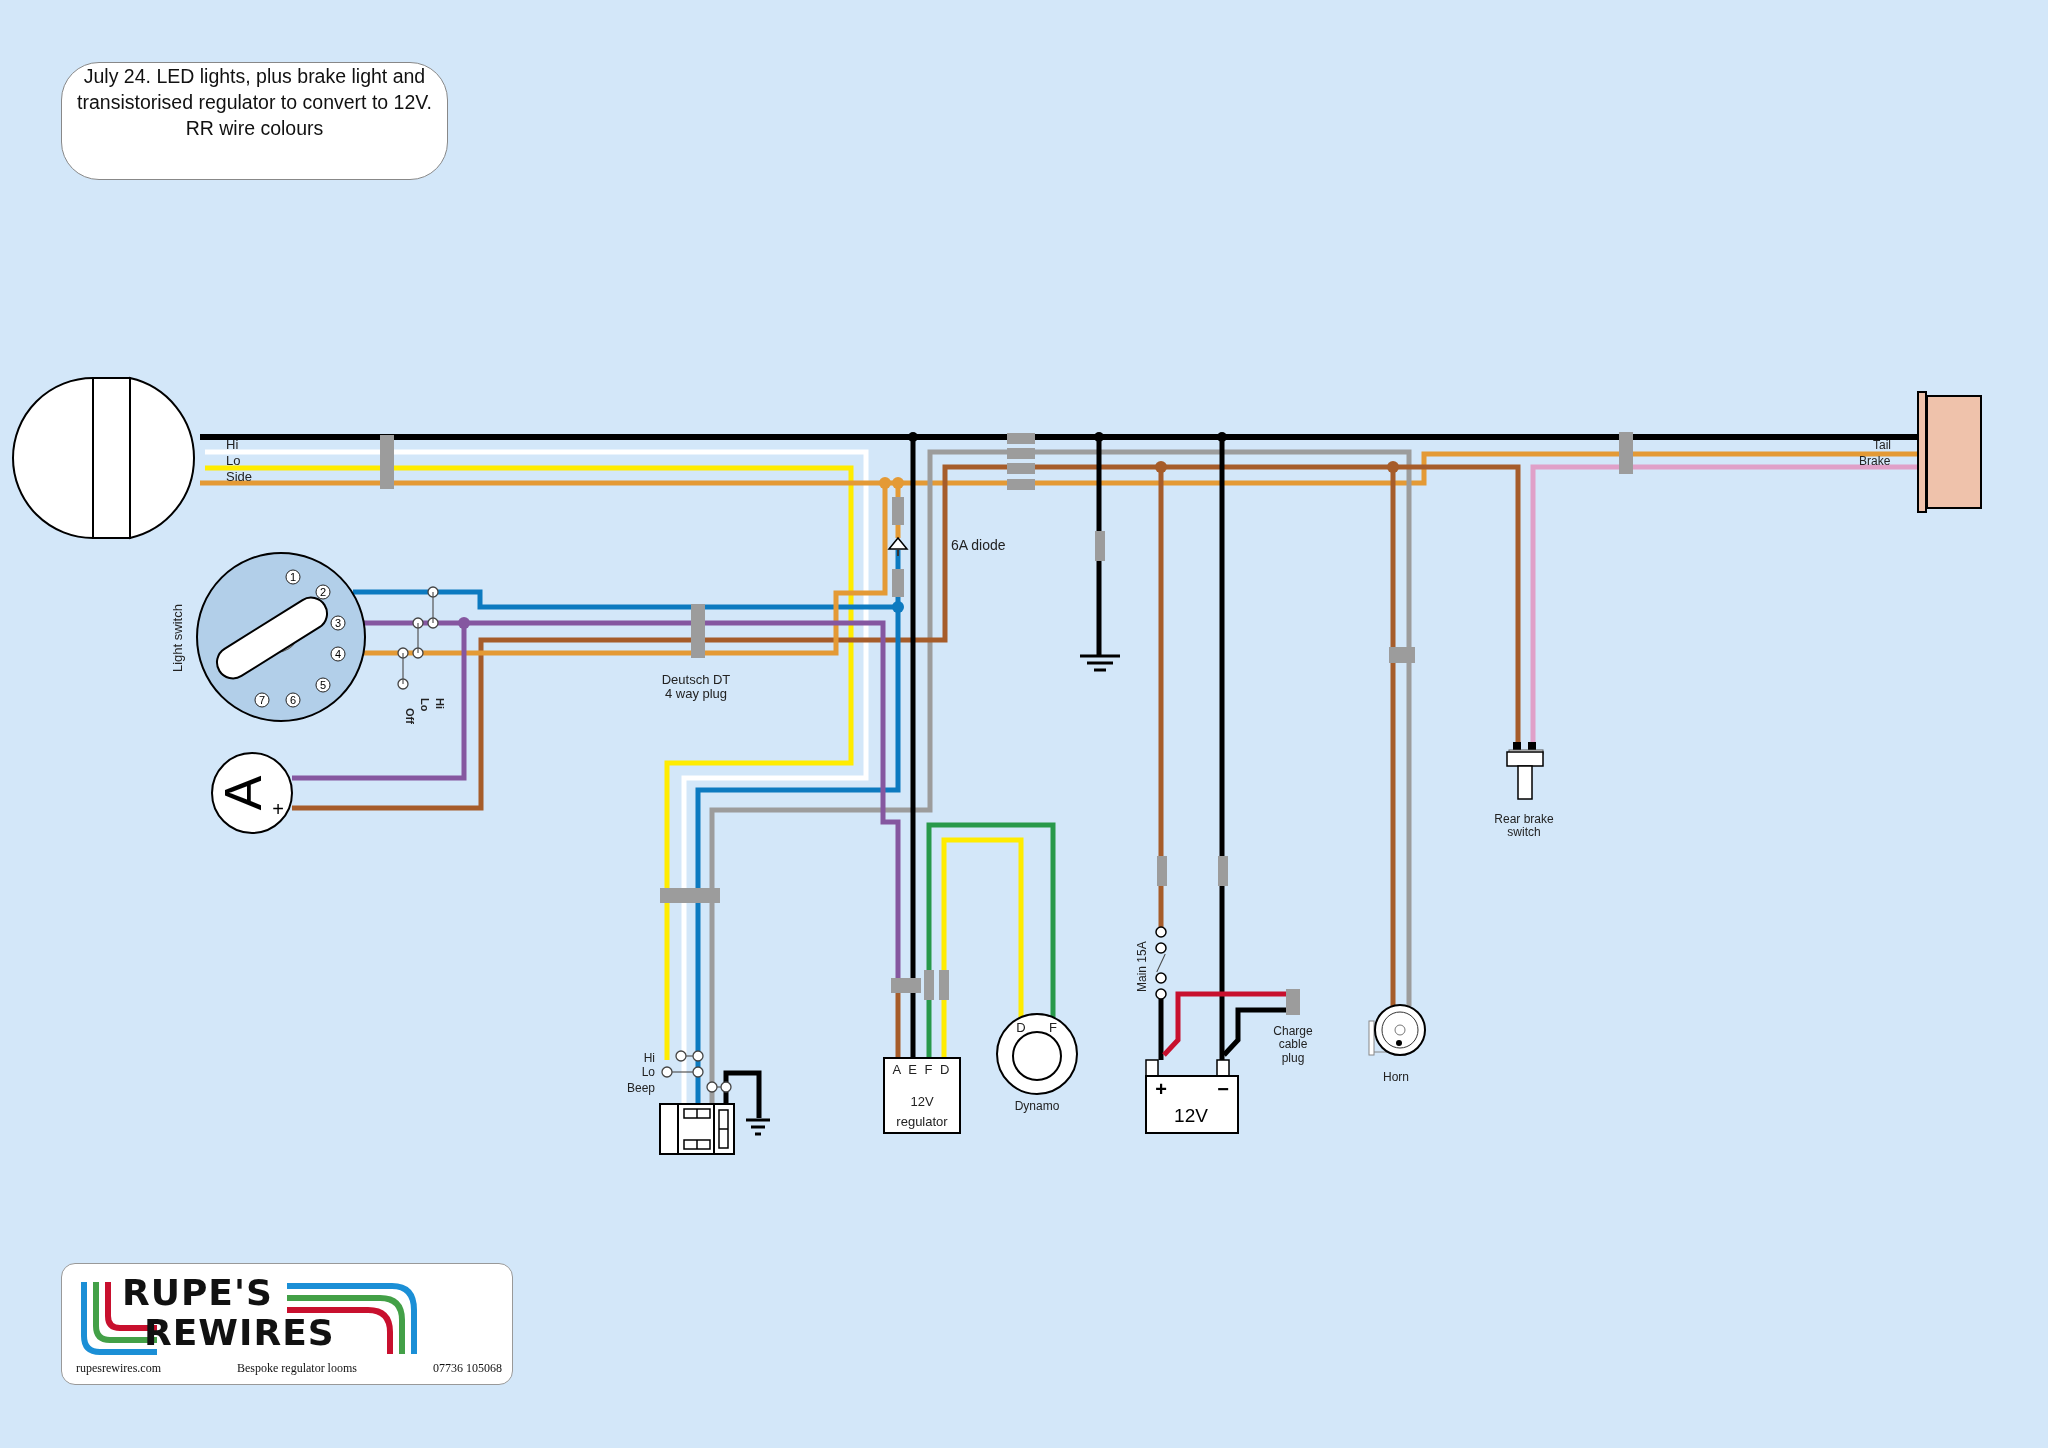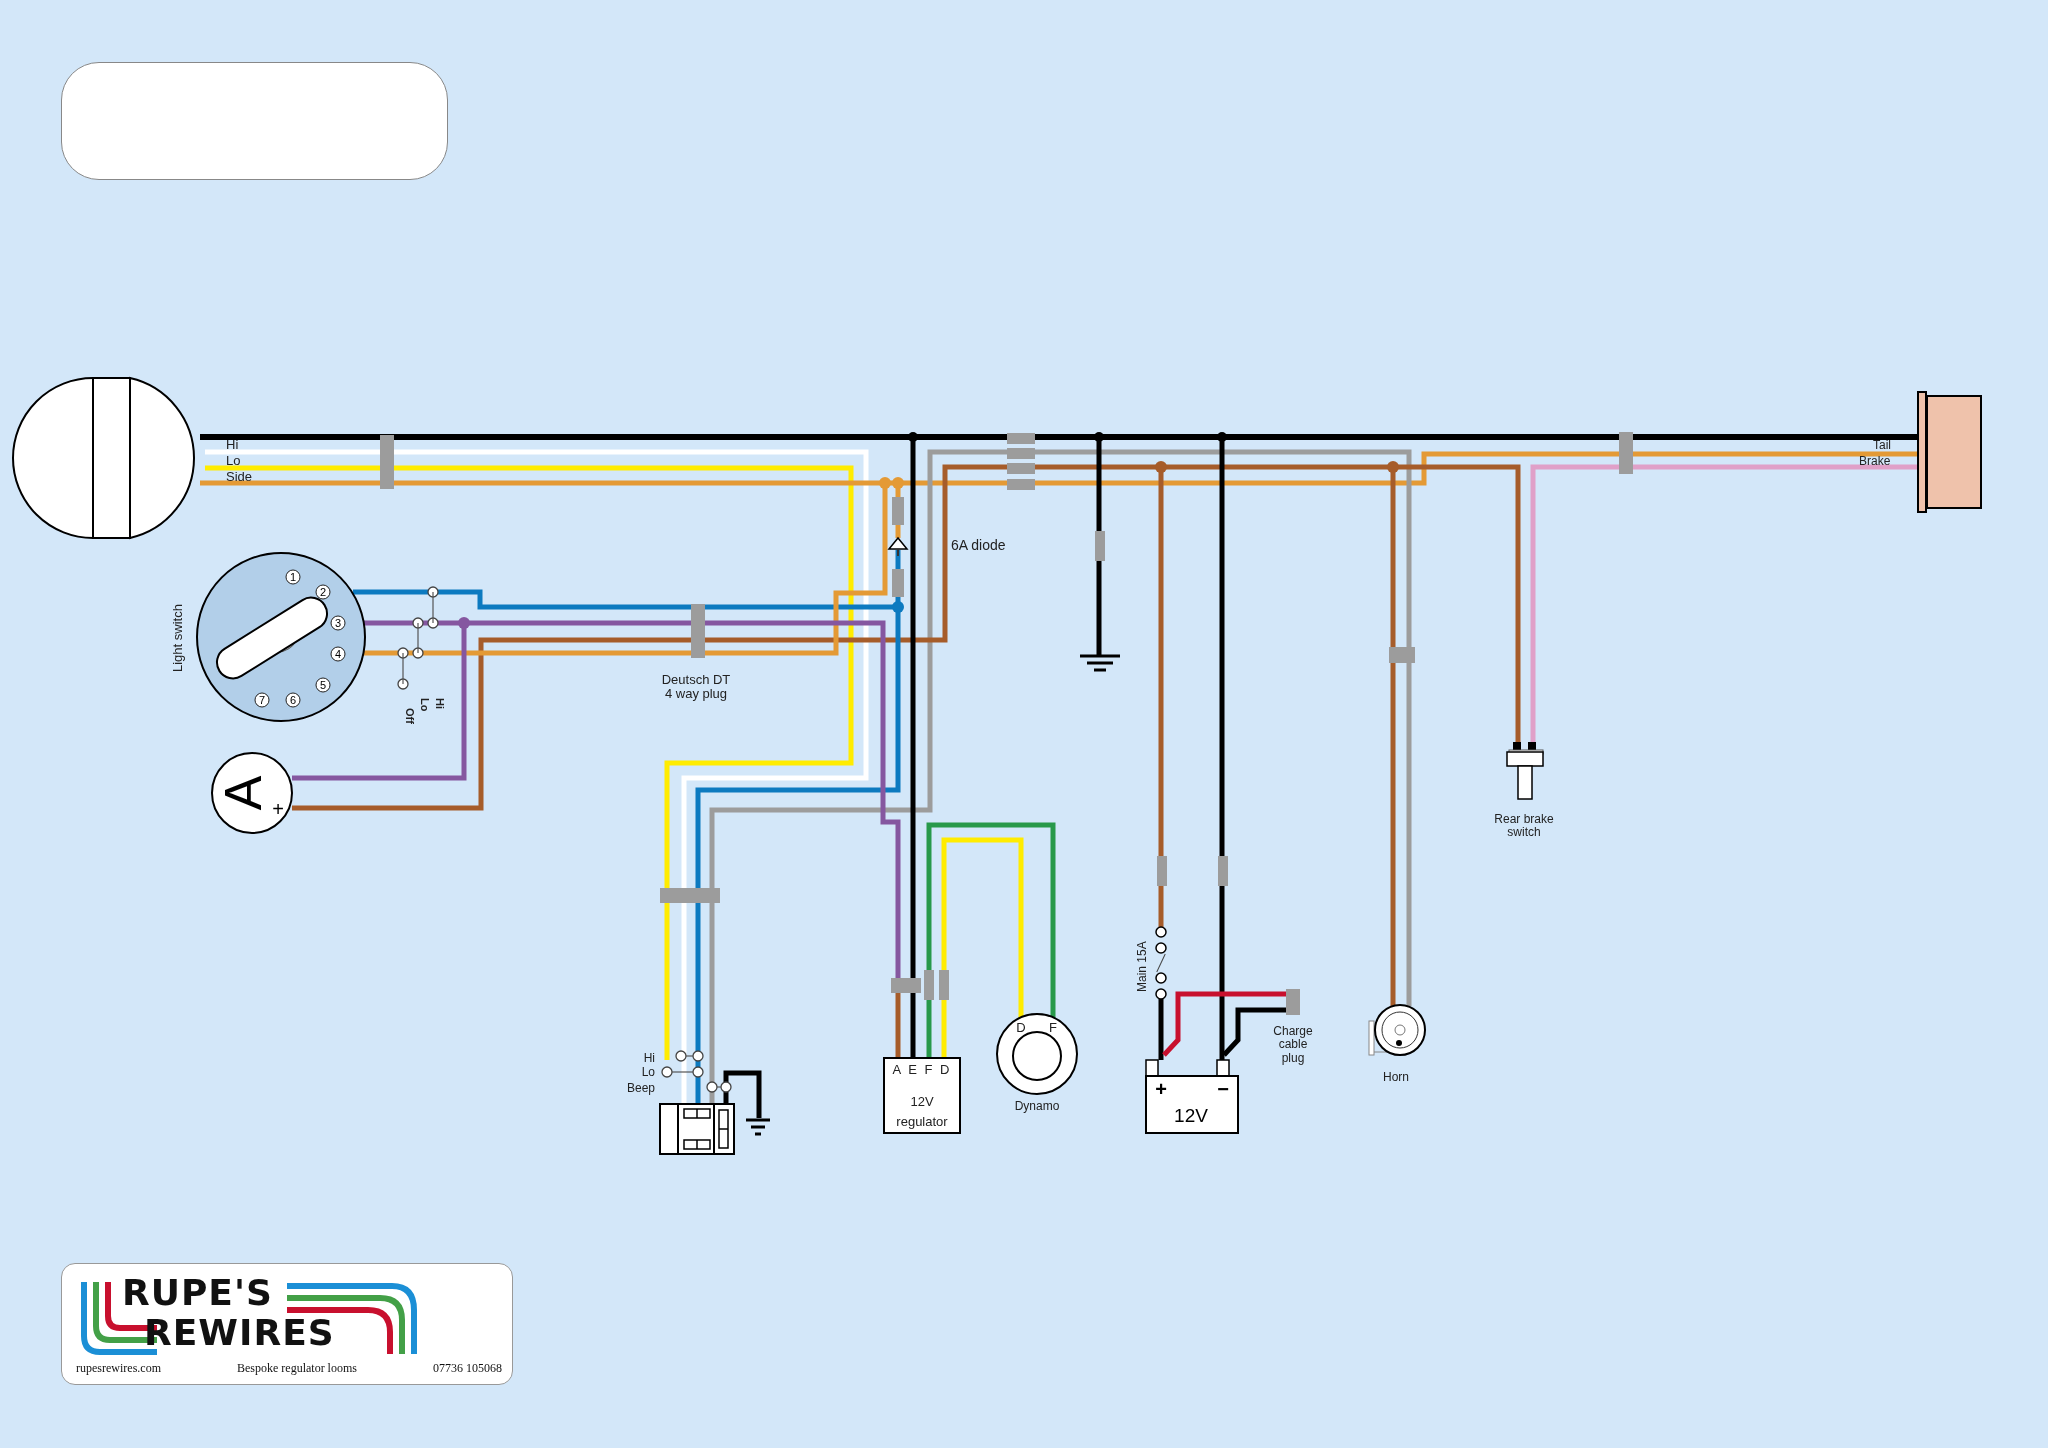--- a/index.html
+++ b/index.html
@@ -231,20 +231,21 @@
       <circle cx="698" cy="1072" r="5" fill="#fff" stroke="#444" stroke-width="1.3"></circle>
       <circle cx="712" cy="1087" r="5" fill="#fff" stroke="#444" stroke-width="1.3"></circle>
       <circle cx="726" cy="1087" r="5" fill="#fff" stroke="#444" stroke-width="1.3"></circle>
       <line x1="686" y1="1056" x2="693" y2="1056" stroke="#555" stroke-width="1.2"></line>
       <line x1="672" y1="1072" x2="693" y2="1072" stroke="#555" stroke-width="1.2"></line>
       <line x1="717" y1="1087" x2="721" y2="1087" stroke="#555" stroke-width="1.2"></line>
     </g>
 </svg>
 
 <div class="title-box">
+  <p>July 24. LED lights, plus brake light and transistorised regulator to convert to 12V. RR wire colours</p>
 </div>
 
 <div class="logo-box">
   <svg width="375" height="122" style="position:absolute;left:0;top:0">
     <path d="M22,18 L22,72 Q22,88 38,88 L95,88" fill="none" stroke="#1b8fd6" stroke-width="6"></path>
     <path d="M34,18 L34,62 Q34,76 48,76 L95,76" fill="none" stroke="#43a047" stroke-width="6"></path>
     <path d="M46,18 L46,52 Q46,64 58,64 L95,64" fill="none" stroke="#c8102e" stroke-width="6"></path>
     <path d="M225,22 L330,22 Q352,22 352,46 L352,90" fill="none" stroke="#1b8fd6" stroke-width="6"></path>
     <path d="M225,34 L318,34 Q340,34 340,56 L340,90" fill="none" stroke="#43a047" stroke-width="6"></path>
     <path d="M225,46 L306,46 Q328,46 328,68 L328,90" fill="none" stroke="#c8102e" stroke-width="6"></path>

